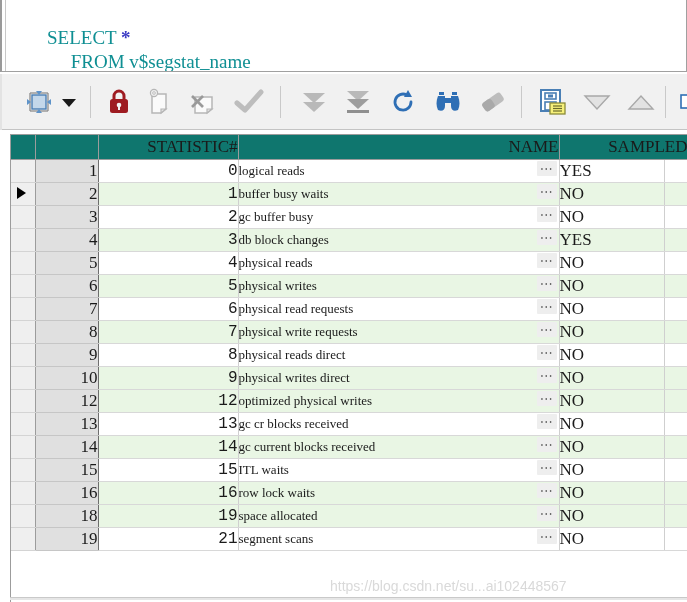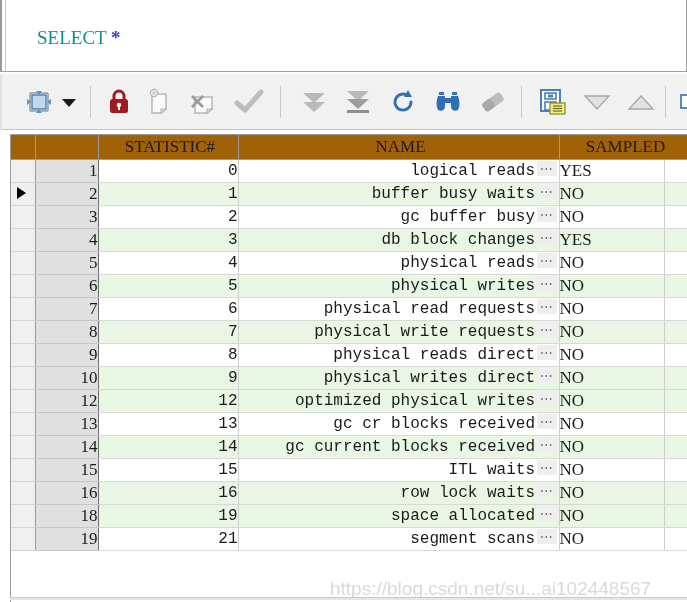--- a/index.html
+++ b/index.html
@@ -22,21 +22,21 @@
   #editor-left-rail{
     position:absolute;left:0;top:0;width:3px;height:100%;
     background:#ffffff;border-right:1px solid #c8c8c8;
   }
   .sql-line{
     font-family:"Liberation Serif", serif;
     font-size:19px;
     line-height:24px;
     white-space:pre;
     color:#111;
-    padding-left:16px;
+    padding-left:26px;
   }
   .sql-line.l1{position:absolute;top:2px;left:0;}
   .sql-line.l2{position:absolute;top:26px;left:0;}
   .kw{color:#0f8f93;}
   .star{color:#3b3bc4;font-weight:bold;}
   .ident{color:#0f8f93;}
 
   
   #toolbar{
     position:absolute;left:0;top:74px;width:687px;height:56px;
@@ -86,28 +86,28 @@
   col.c-sel{width:24px;}
   col.c-rn{width:63px;}
   col.c-stat{width:140px;}
   col.c-name{width:297px;}
   col.c-dots{width:24px;}
   col.c-samp{width:105px;}
   col.c-tail{width:24px;}
 
   
   tr.hdr th{
-    background:#a16207;
+    background:#0f766e;
     border-right:1px solid #9c9c9c;
     border-bottom:1px solid #9c9c9c;
     font-family:"Liberation Serif", serif;
     font-size:17px;
     font-weight:normal;
     color:#1a1a1a;
-    text-align:center;
+    text-align:right;
     padding-left:4px;
     height:24px;
   }
   tr.hdr th.blank{padding:0;}
 
   
   td.sel{
     background:#efefef;
     border-right:1px solid #9c9c9c;
     border-bottom:1px solid #d4d4d4;
@@ -129,24 +129,24 @@
     border-bottom:1px solid #d8d8d8;
     text-align:right;
     padding-right:4px;
     font-family:"Liberation Mono", monospace;
     font-size:16px;
     color:#1a1a1a;
   }
   td.name{
     border-right:0;
     border-bottom:1px solid #d8d8d8;
-    text-align:right;
+    text-align:left;
     padding-left:5px;
-    font-family:Liberation Mono, monospace;
-    font-size:16px;
+    font-family:Liberation Serif, serif;
+    font-size:13px;
     color:#1a1a1a;
   }
   td.dots{
     border-right:1px solid #cfcfcf;
     border-bottom:1px solid #d8d8d8;
     text-align:center;
     vertical-align:middle;
     font-family:"Liberation Sans", sans-serif;
     font-size:13px;
     color:#444;
@@ -196,40 +196,43 @@
     border-top:6px solid transparent;
     border-bottom:6px solid transparent;
     position:relative;top:1px;left:-1px;
   }
 
   
   #watermark{
     position:absolute;
     left:330px;top:578px;
     font-family:"Liberation Sans", sans-serif;
-    font-size:19px;
+    font-size:14px;
     color:#d9d9d9;
     white-space:nowrap;
     pointer-events:none;
   }
   #bottom-rule{
     position:absolute;left:10px;top:597px;width:677px;height:2px;
     background:#e6e6e6;border-top:1px solid #c9c9c9;
   }
   #grid-left-gutter{
     position:absolute;left:0;top:131px;width:10px;height:471px;background:#ffffff;
   }
 </style>
 </head>
 <body>
 
 <div id="editor-pane">
   <div id="editor-left-rail"></div>
   <div class="sql-line l1">
     <span class="kw">SELECT</span><span> </span><span class="star">*</span>
+  </div>
+  <div class="sql-line l2">
+    <span>     </span><span class="kw">FROM</span><span> </span><span class="ident">v$segstat_name</span>
   </div>
 </div>
 
 <div id="toolbar">
   <div class="tb-edge" style="left:0;"></div>
 
   <div class="tb-btn" style="left:22px;width:34px;">
     <svg width="30" height="30" viewBox="0 0 30 30">
       <rect x="8" y="8" width="14" height="14" fill="#c3d7ea" stroke="#4a7fb5" stroke-width="1.4"></rect>
       <line x1="6" y1="6" x2="6" y2="24" stroke="#8d8d8d" stroke-width="1.3"></line>

